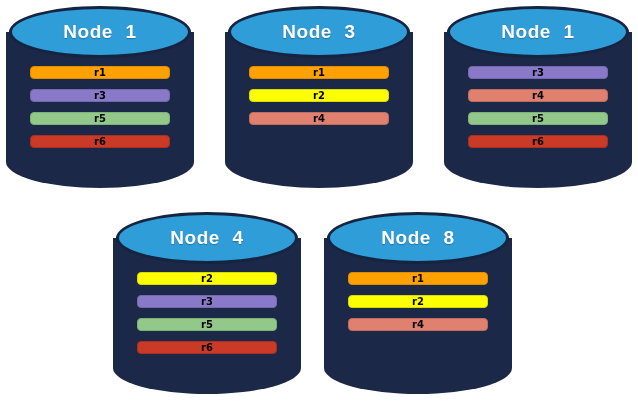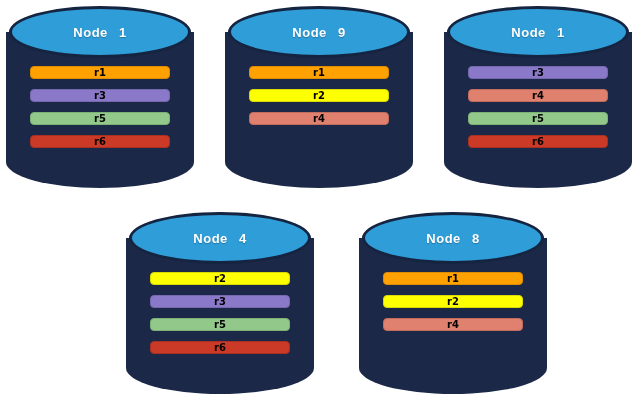--- a/index.html
+++ b/index.html
@@ -13,39 +13,39 @@
   html,body{margin:0;padding:0;}
   body{
     width:638px;height:402px;
     background:var(--background);
     font-family:"Liberation Sans", sans-serif;
     overflow:hidden;
   }
   .canvas{position:relative;width:638px;height:402px;}
   .row{position:absolute;display:flex;}
   .row1{left:6px;top:4px;gap:31px;}
-  .row2{left:126px;top:210px;gap:45px;text-decoration:underline;}
+  .row2{left:113px;top:210px;gap:23px;text-decoration:underline;}
   .cylinder{position:relative;width:188px;height:186px;flex:0 0 auto;}
   .cyl-body{
     position:absolute;left:0;right:0;top:28px;bottom:2px;
     background:var(--cylinder-body);
     border-radius:0 0 94px 94px / 0 0 26px 26px;
   }
   .cyl-top{
     position:absolute;left:3px;right:3px;top:2px;height:52px;
     box-sizing:border-box;
     background:var(--cylinder-top);
     border:3px solid var(--cylinder-outline);
     border-radius:50%;
     display:flex;align-items:center;justify-content:center;
   }
   .node-label{
     color:var(--node-label-color);
     font-weight:bold;
-    font-size:13px;
+    font-size:19px;
     letter-spacing:0.5px;
     word-spacing:7px;
     white-space:pre;
     text-shadow:0 1px 1px rgba(0,0,0,0.25);
     text-align:center;
   }
   .bars{
     position:absolute;left:24px;right:24px;top:62px;
   }
   .bar{
@@ -88,21 +88,21 @@
           </div>
         <div class="bar" style="background: rgb(203, 58, 39); border-color: rgb(169, 48, 32);">
             <span class="bar-label">r6</span>
           </div>
       </div>
     </div>
 
     <div class="cylinder">
       <div class="cyl-body"></div>
       <div class="cyl-top">
-        <span class="node-label">Node 9</span>
+        <span class="node-label">Node 3</span>
       </div>
       <div class="bars">
         <div class="bar" style="background: rgb(255, 161, 1); border-color: rgb(222, 140, 0);">
             <span class="bar-label">r1</span>
           </div>
         <div class="bar" style="background: rgb(254, 255, 0); border-color: rgb(217, 218, 0);">
             <span class="bar-label">r2</span>
           </div>
         <div class="bar" style="background: rgb(224, 128, 110); border-color: rgb(193, 108, 92);">
             <span class="bar-label">r4</span>

